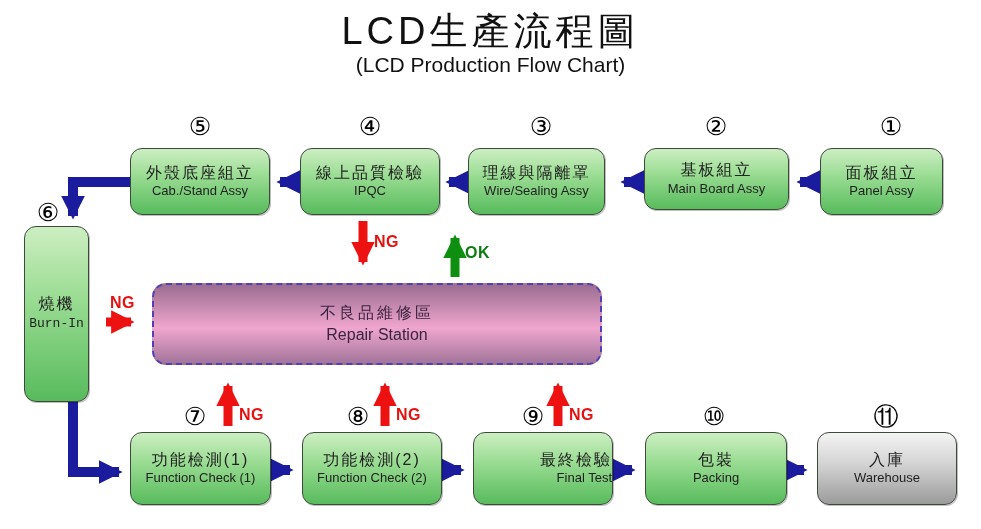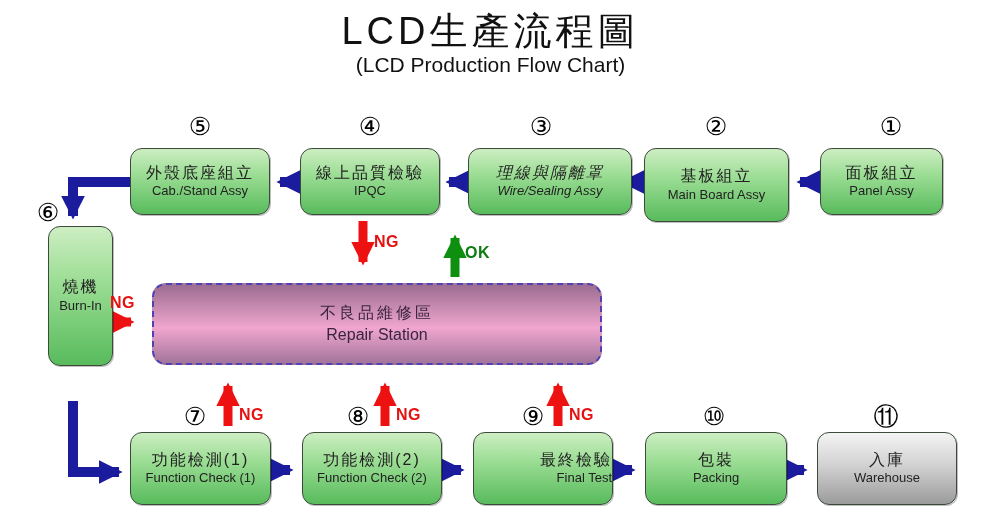--- a/index.html
+++ b/index.html
@@ -131,38 +131,38 @@
   <div class="badge" style="left:180px; top:404px;">⑦</div>
   <div class="badge" style="left:343px; top:404px;">⑧</div>
   <div class="badge" style="left:518px; top:404px;">⑨</div>
   <div class="badge" style="left:699px; top:404px;">⑩</div>
   <div class="badge" style="left:871px; top:404px;">⑪</div>
 
   <div class="node green" style="left:820px; top:148px; width:123px; height:67px;">
     <div class="zh">面板組立</div>
     <div class="en">Panel Assy</div>
   </div>
-  <div class="node green" style="left:644px; top:148px; width:145px; height:74px;">
+  <div class="node green" style="left:644px; top:148px; width:145px; height:62px;">
     <div class="zh">基板組立</div>
     <div class="en">Main Board Assy</div>
   </div>
-  <div class="node green" style="left:468px; top:148px; width:164px; height:67px;font-style:italic;">
+  <div class="node green" style="left:468px; top:148px; width:137px; height:67px;">
     <div class="zh">理線與隔離罩</div>
     <div class="en">Wire/Sealing Assy</div>
   </div>
   <div class="node green" style="left:300px; top:148px; width:140px; height:67px;">
     <div class="zh">線上品質檢驗</div>
     <div class="en">IPQC</div>
   </div>
   <div class="node green" style="left:130px; top:148px; width:140px; height:67px;">
     <div class="zh">外殼底座組立</div>
     <div class="en">Cab./Stand Assy</div>
   </div>
 
-  <div class="node green" style="left:48px; top:226px; width:65px; height:140px;">
+  <div class="node green" style="left:24px; top:226px; width:65px; height:176px;font-family:Liberation Mono, monospace;">
     <div class="zh">燒機</div>
     <div class="en">Burn-In</div>
   </div>
 
   <div class="repair" style="left:152px; top:283px; width:450px; height:82px;">
     <div class="zh">不良品維修區</div>
     <div class="en">Repair Station</div>
   </div>
 
   <div class="node green" style="left:130px; top:432px; width:141px; height:73px;">

